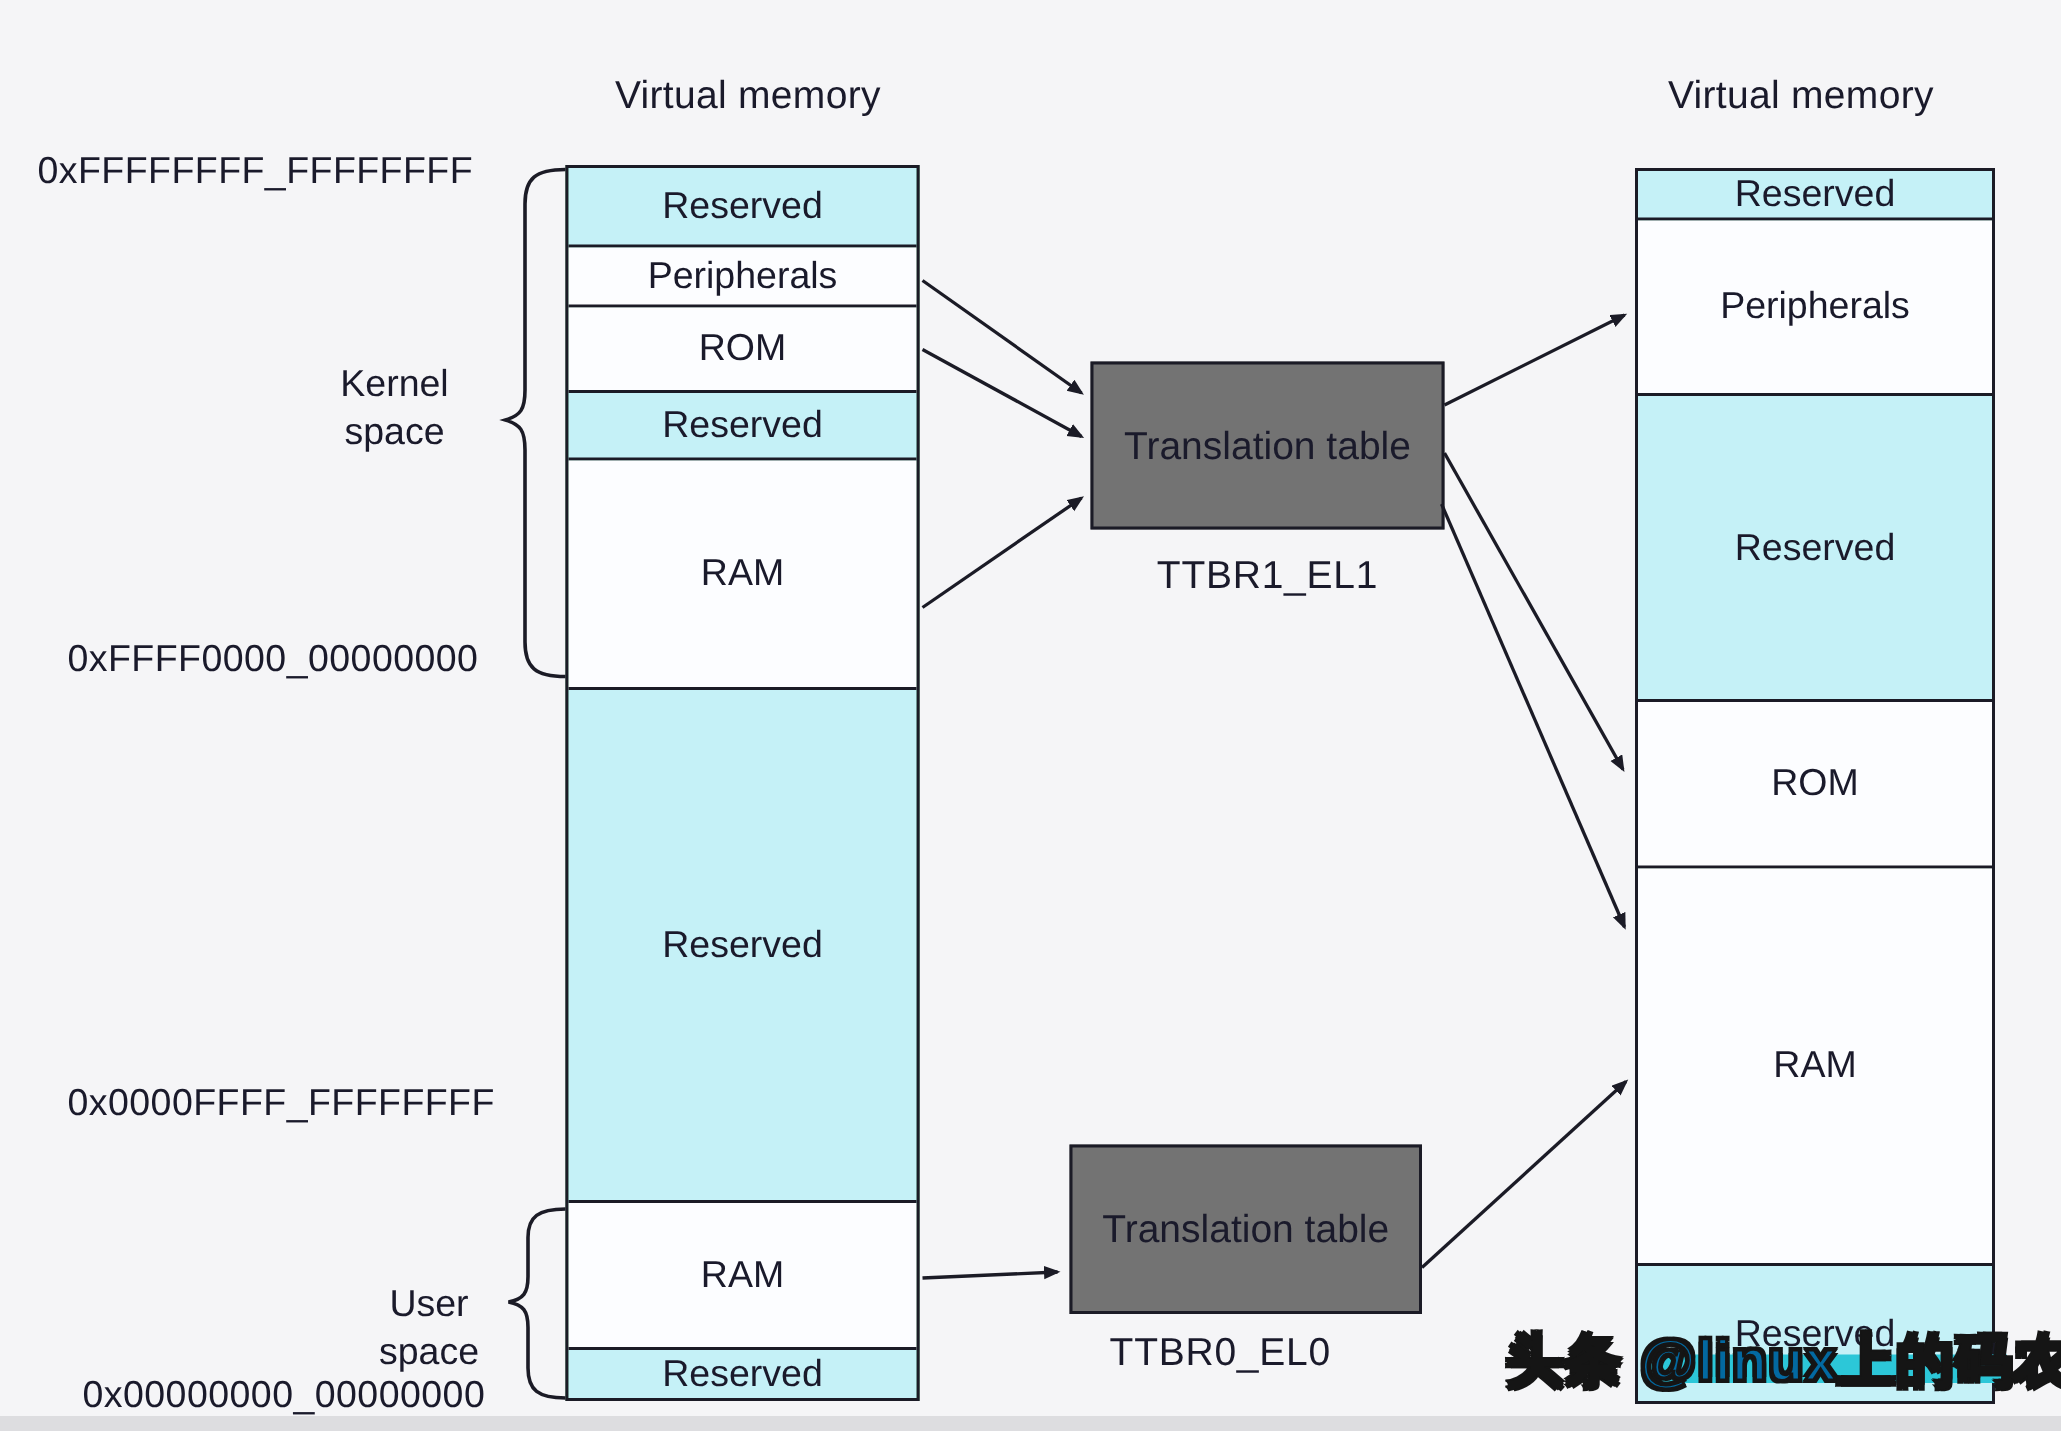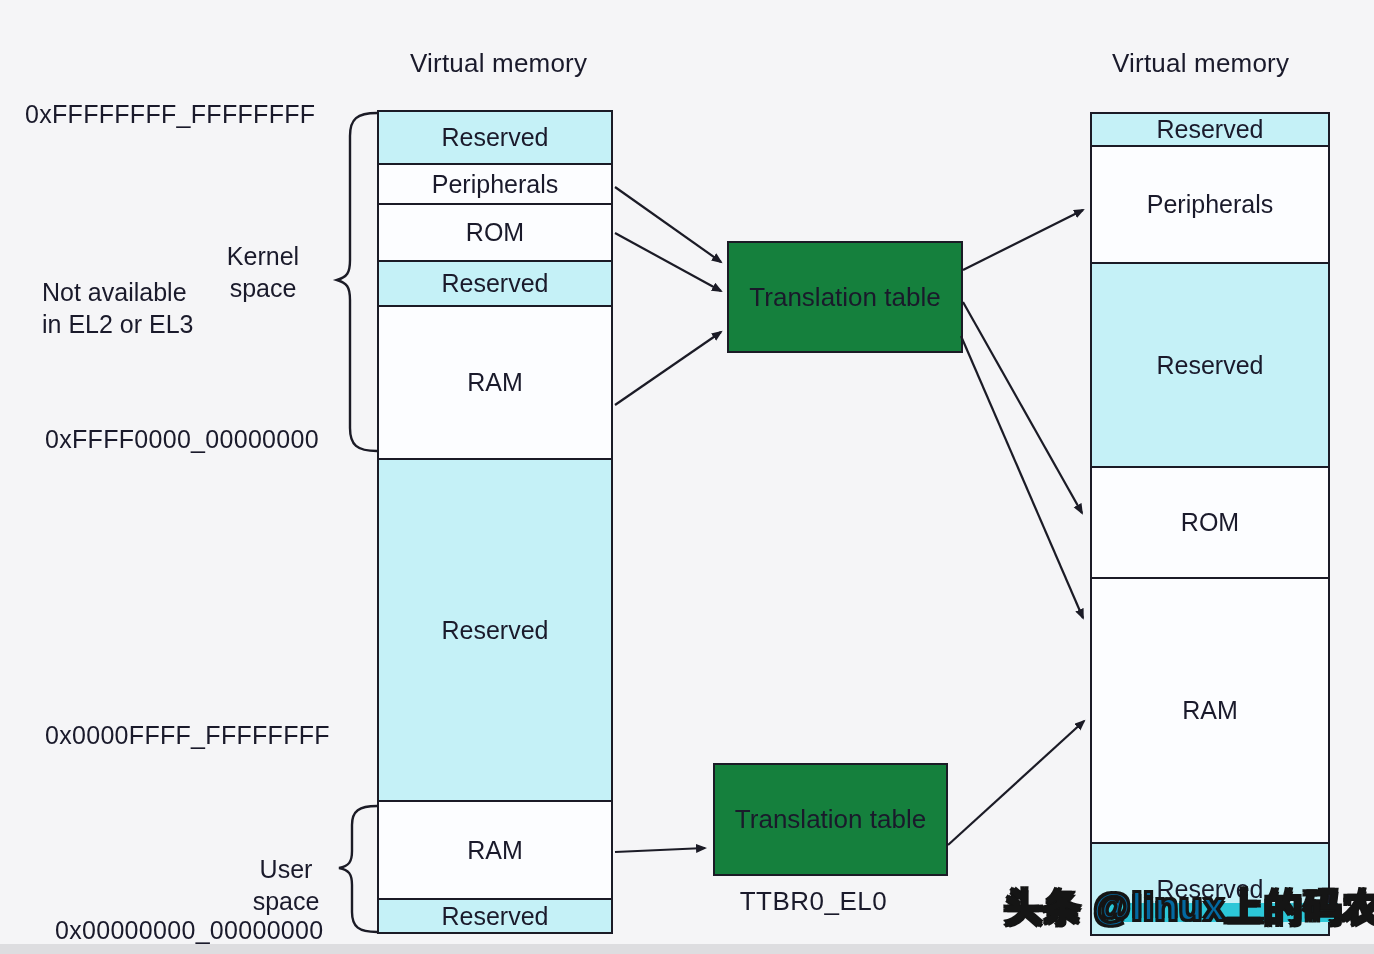--- a/index.html
+++ b/index.html
@@ -19,21 +19,21 @@
   }
   .region{
     box-sizing:border-box;border-bottom:2px solid #1b1b26;
     display:flex;align-items:center;justify-content:center;
     font-size:25px;background:#fcfdff;
   }
   .region:last-child{border-bottom:none;}
   .region.cyan{background:#c5f1f7;}
 
   .ttbox{
-    position:absolute;border:2px solid #1b1b26;background:#15803d;
+    position:absolute;border:2px solid #1b1b26;background:#737373;
     box-sizing:border-box;display:flex;align-items:center;justify-content:center;
     font-size:26px;z-index:3;
   }
   .ttlabel{position:absolute;font-size:26px;text-align:center;letter-spacing:0.5px;z-index:3;}
 
   #overlay{position:absolute;left:0;top:0;width:1374px;height:954px;z-index:4;pointer-events:none;}
 
   .wm-band{position:absolute;left:1098px;top:903px;width:240px;height:19px;background:#2cc7d8;z-index:9;}
   .watermark{
     position:absolute;left:1004px;top:882px;width:366px;z-index:10;
@@ -52,24 +52,20 @@
   <div class="title" style="left:1112px;top:48px;">Virtual memory</div>
 
   <div class="addr" style="left:25px;top:100px;">0xFFFFFFFF_FFFFFFFF</div>
   <div class="addr" style="left:45px;top:425px;">0xFFFF0000_00000000</div>
   <div class="addr" style="left:45px;top:721px;">0x0000FFFF_FFFFFFFF</div>
   <div class="addr" style="left:55px;top:916px;">0x00000000_00000000</div>
 
   <div class="ann center" style="left:208px;top:240px;width:110px;">
     <div>Kernel</div>
     <div>space</div>
-  </div>
-  <div class="ann" style="left:42px;top:276px;">
-    <div>Not available</div>
-    <div>in EL2 or EL3</div>
   </div>
   <div class="ann center" style="left:235px;top:821px;width:102px;margin-top:32px;">
     <div>User</div>
     <div>space</div>
   </div>
 
   <div class="column" style="left:377px;top:110px;width:236px;height:824px;">
     <div class="region cyan" style="height:53px;">
         <span>Reserved</span>
       </div>
@@ -113,20 +109,21 @@
         <span>RAM</span>
       </div>
     <div class="region cyan" style="height:90px;">
         <span>Reserved</span>
       </div>
   </div>
 
   <div class="ttbox" style="left:727px;top:241px;width:236px;height:112px;">
     <span>Translation table</span>
   </div>
+  <div class="ttlabel" style="left:727px;top:368px;width:236px;">TTBR1_EL1</div>
 
   <div class="ttbox" style="left:713px;top:763px;width:235px;height:113px;">
     <span>Translation table</span>
   </div>
   <div class="ttlabel" style="left:696px;top:886px;width:235px;">TTBR0_EL0</div>
 
   <svg id="overlay" viewBox="0 0 1374 954" xmlns="http://www.w3.org/2000/svg">
     <defs>
       <marker id="ah" markerWidth="12" markerHeight="10" refX="9" refY="4.5" orient="auto" markerUnits="userSpaceOnUse">
         <path d="M0,0 L11,4.5 L0,9 Z" fill="#1b1b26"></path>

